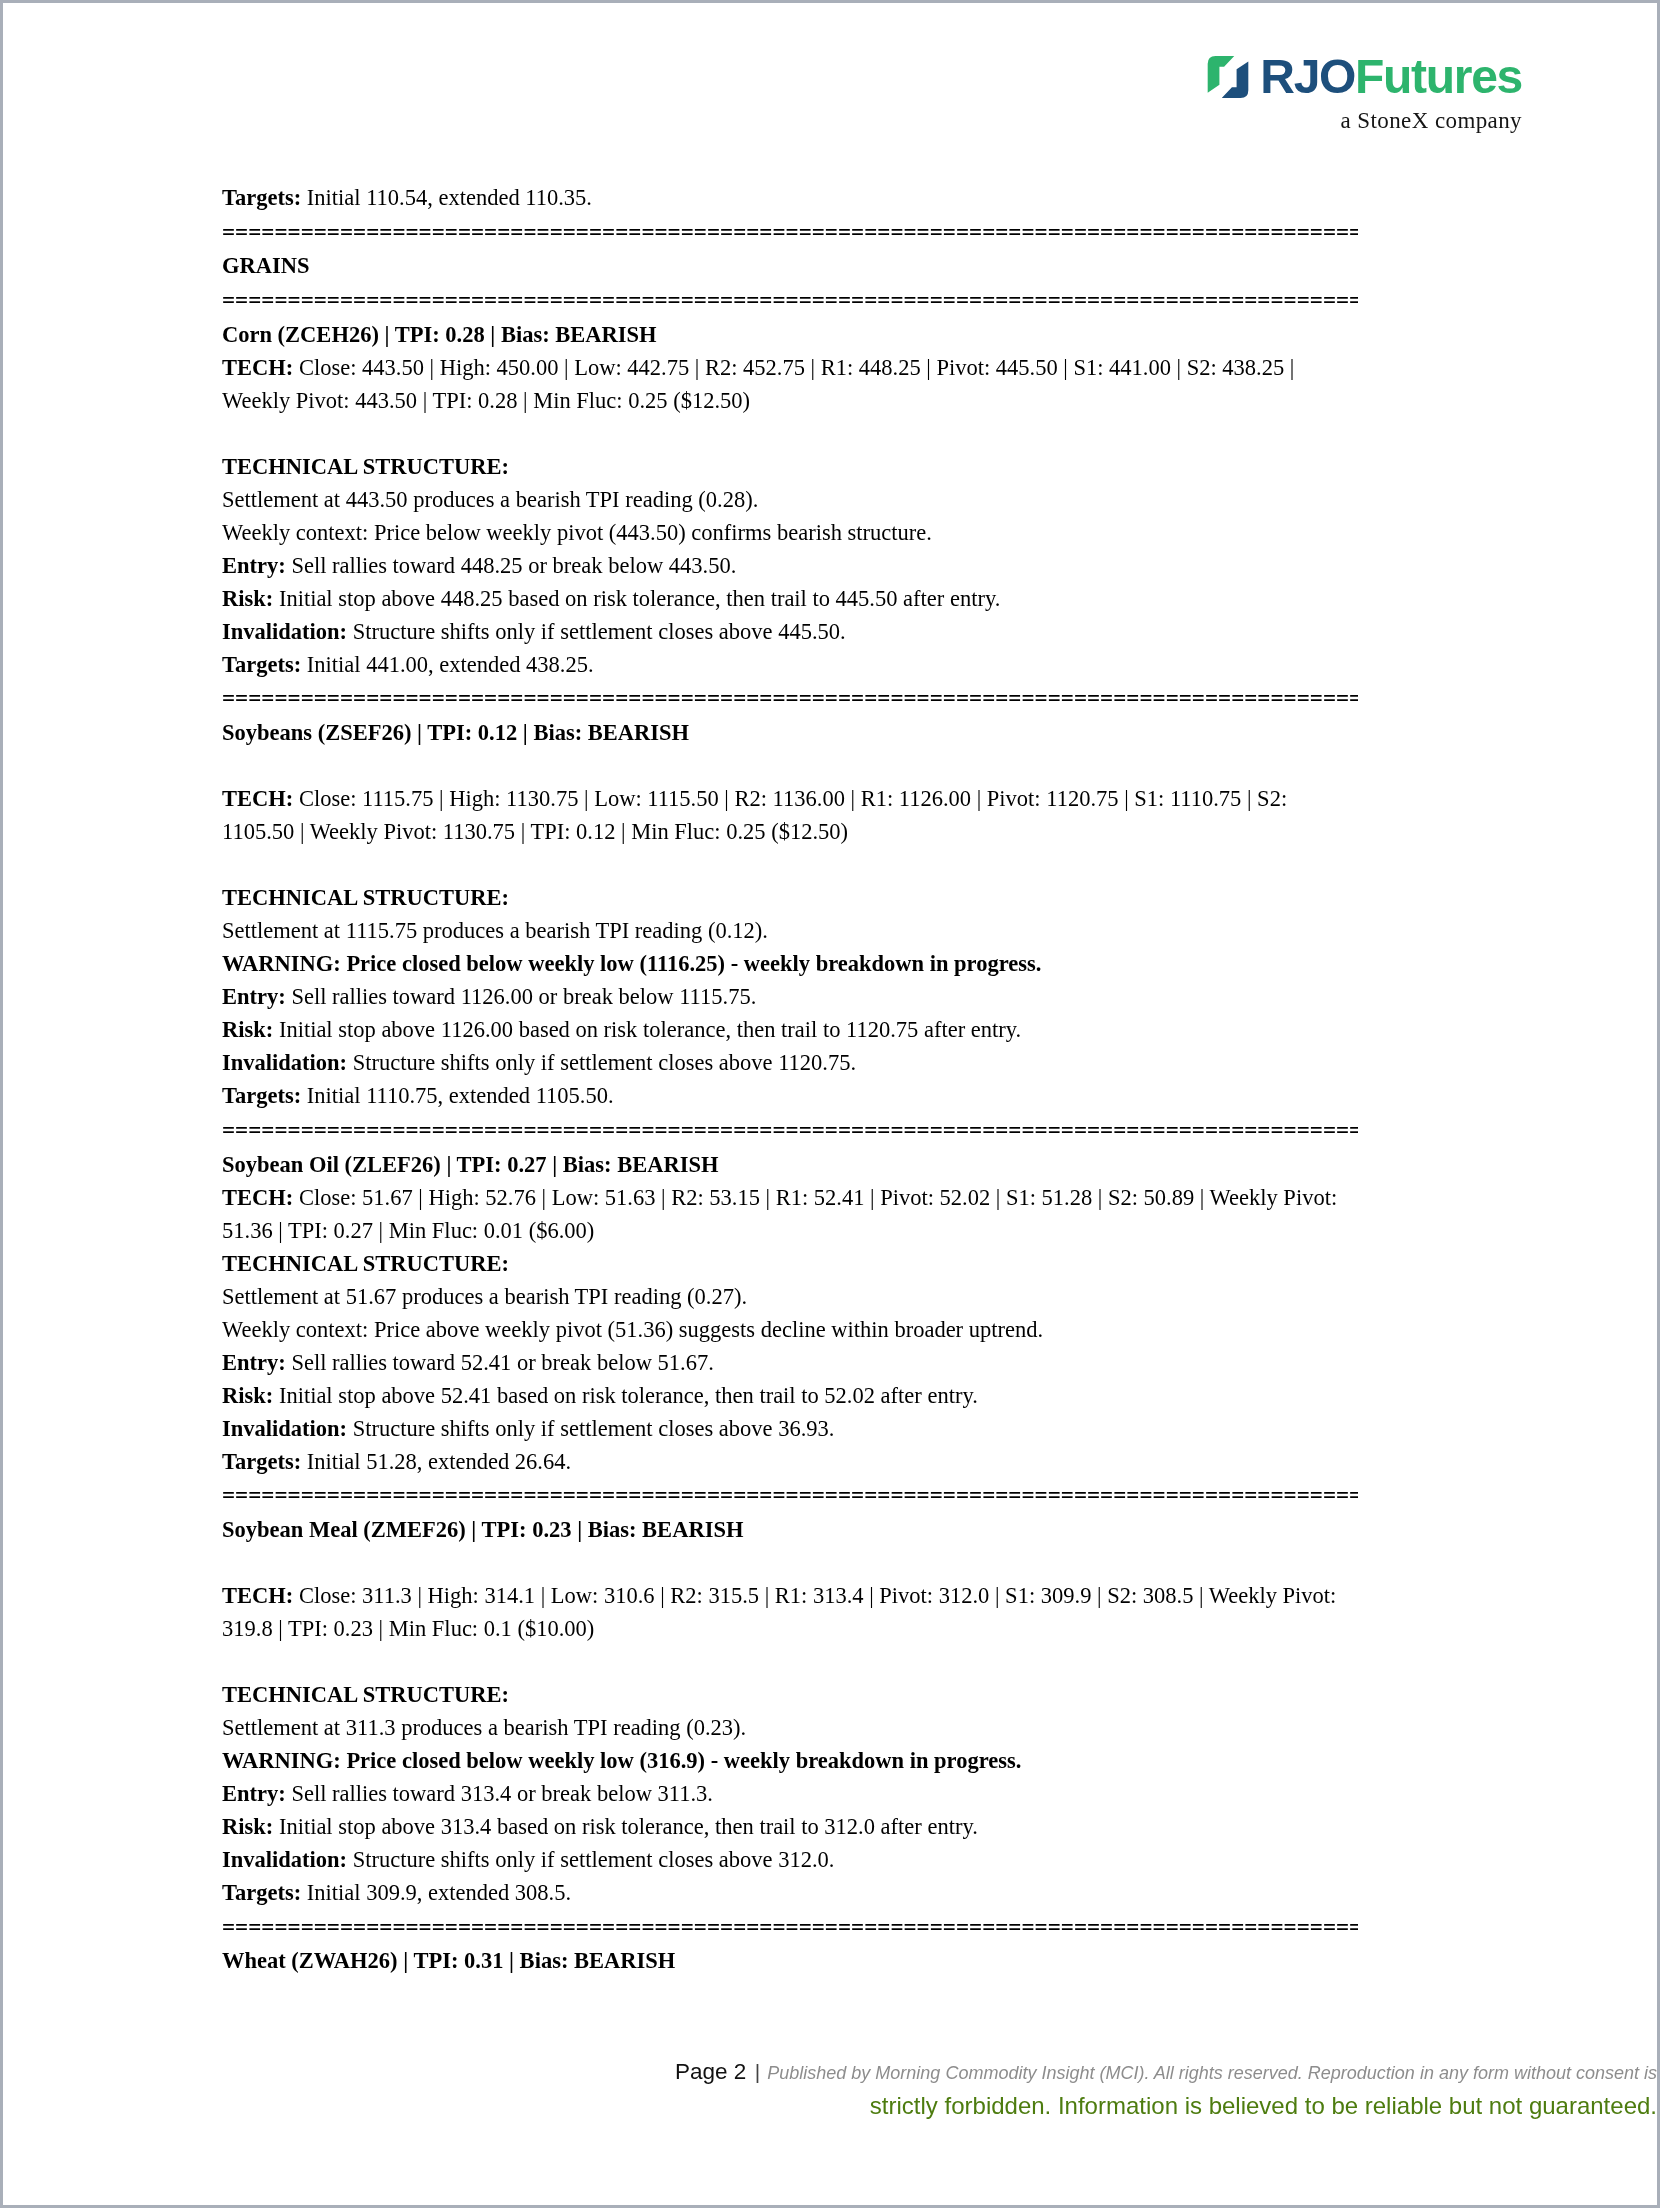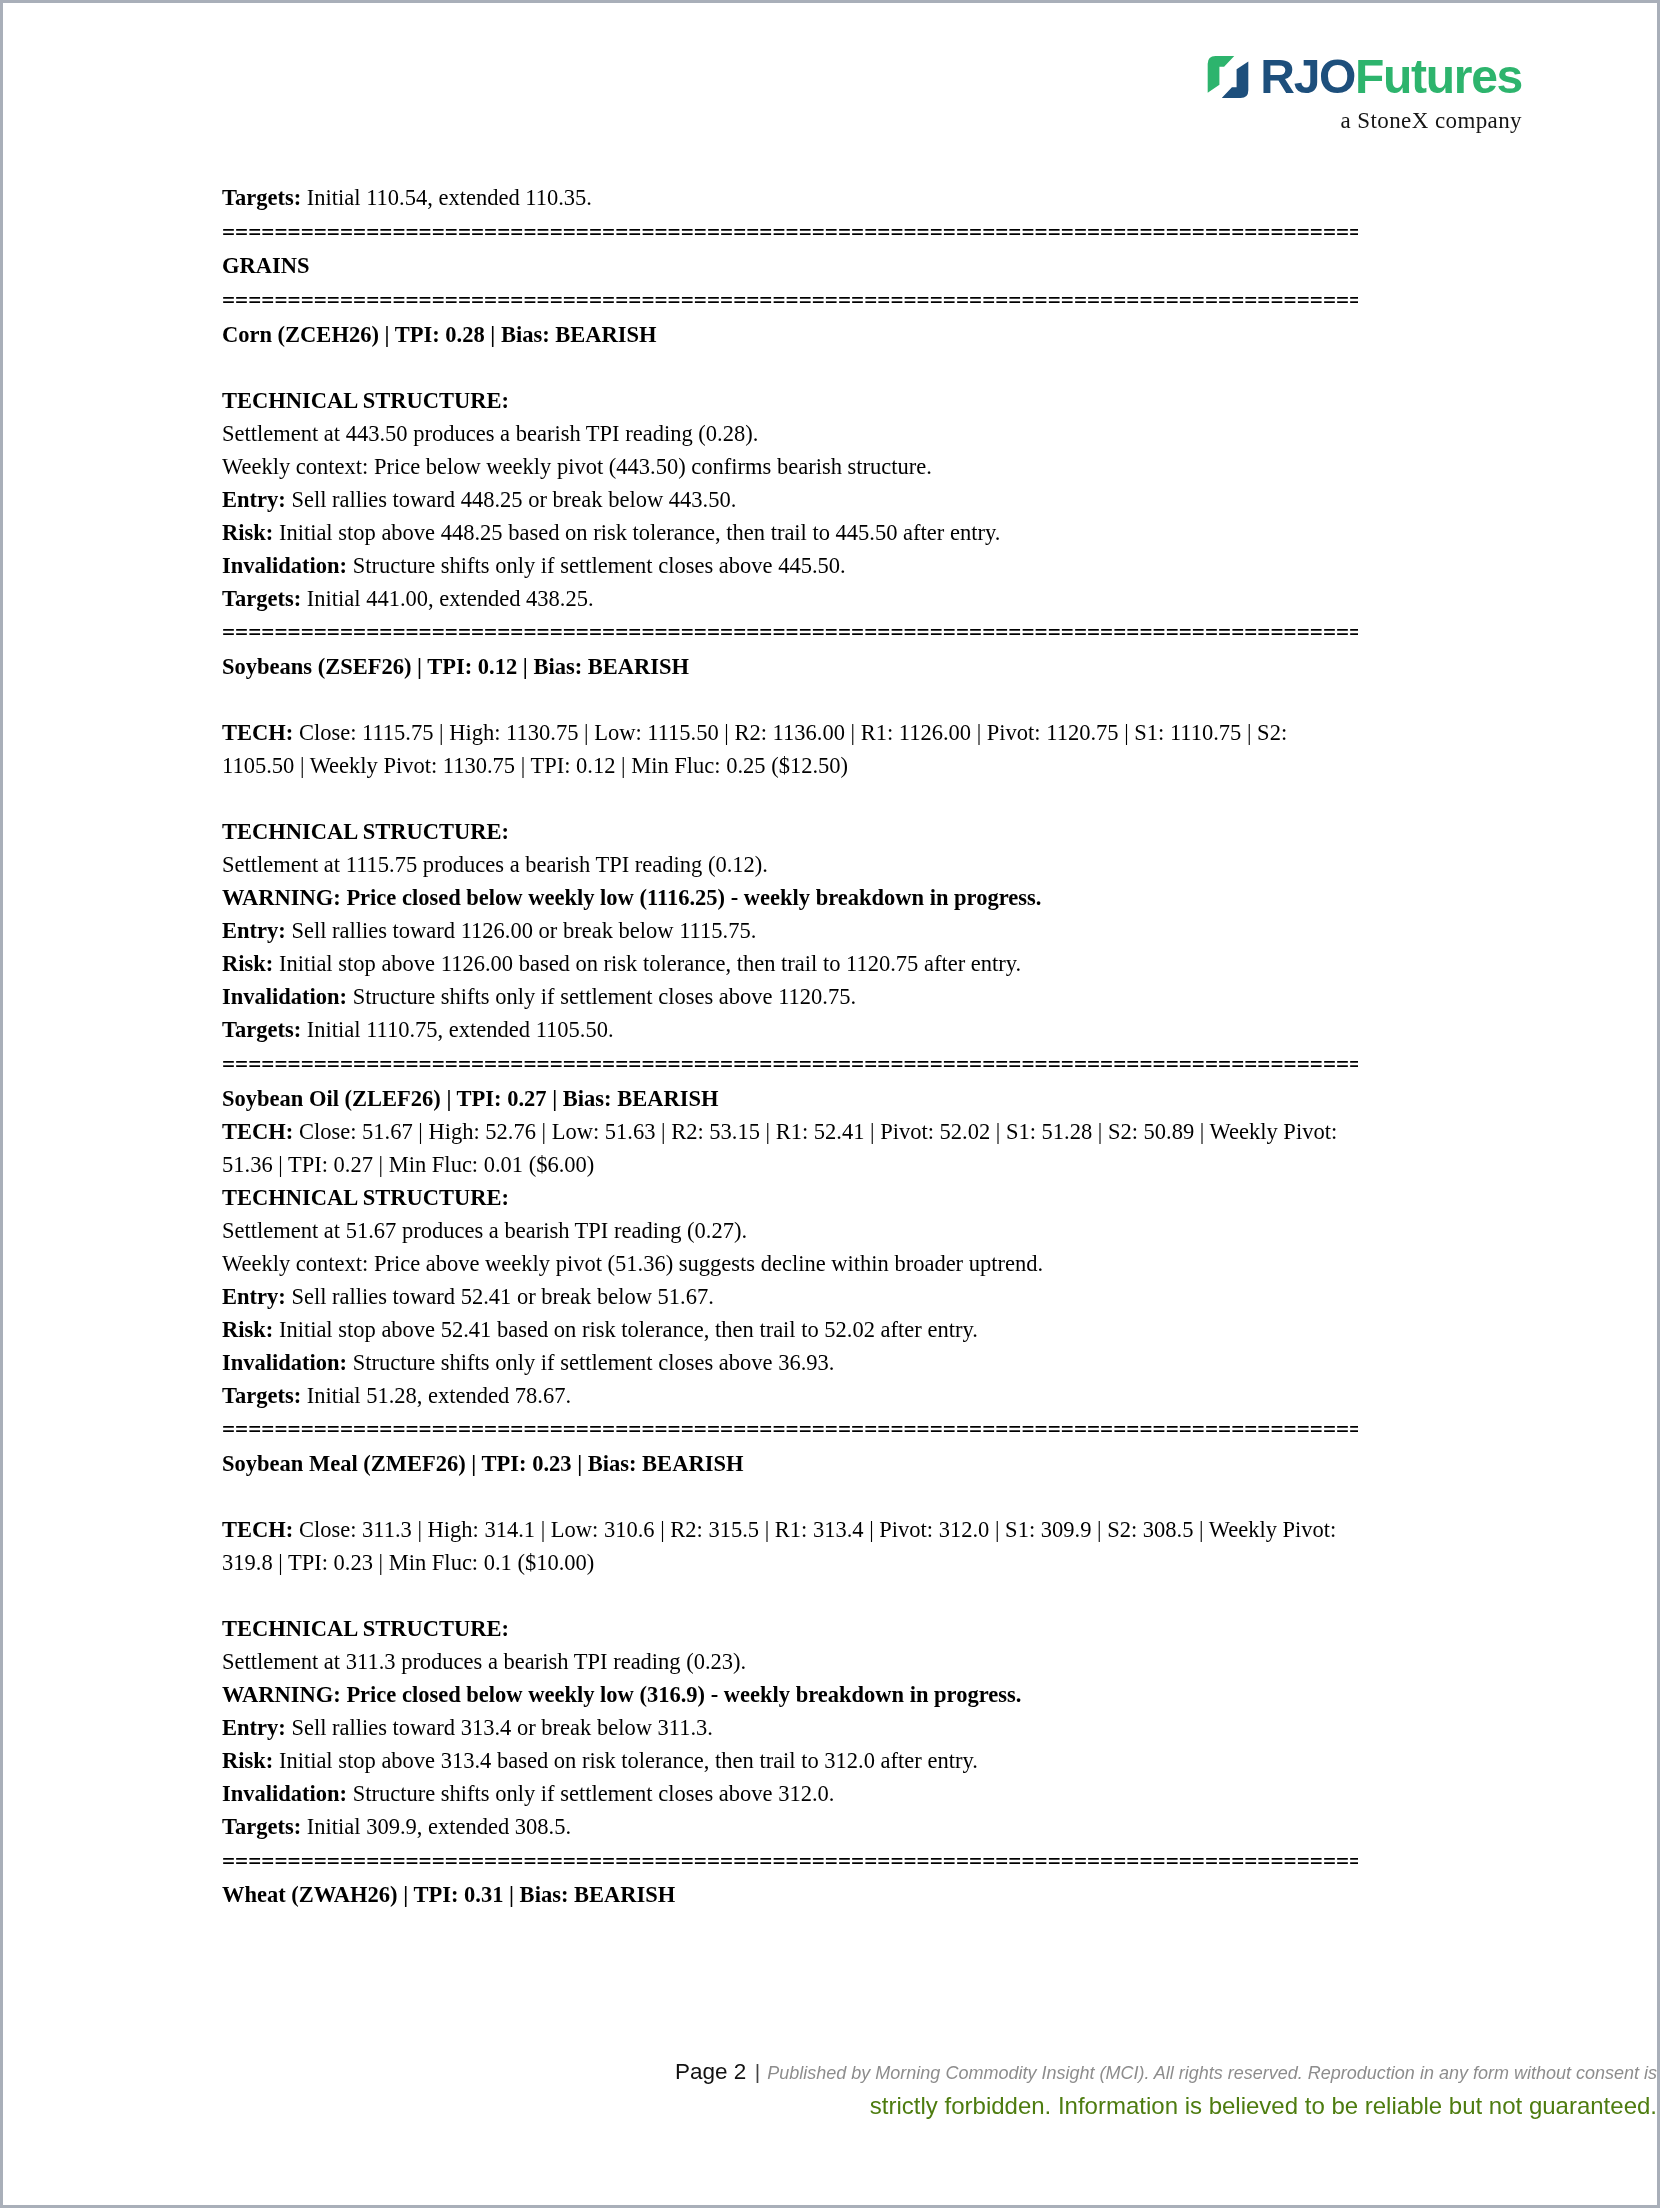--- a/index.html
+++ b/index.html
@@ -76,20 +76,21 @@
   </div>
 
   <div class="content">
     <div class="line"><b>Targets:</b><span> Initial 110.54, extended 110.35.</span></div>
     <div class="divider">========================================================================================================================</div>
     <div class="line bold">GRAINS</div>
     <div class="divider">========================================================================================================================</div>
     <div id="sections-root">
         <div>
           <div class="line bold">Corn (ZCEH26) | TPI: 0.28 | Bias: BEARISH</div>
+          <div class="line"><b>TECH:</b><span> Close: 443.50 | High: 450.00 | Low: 442.75 | R2: 452.75 | R1: 448.25 | Pivot: 445.50 | S1: 441.00 | S2: 438.25 | Weekly Pivot: 443.50 | TPI: 0.28 | Min Fluc: 0.25 ($12.50)</span></div>
           <div class="blank"></div>
           <div class="line bold">TECHNICAL STRUCTURE:</div>
           <div class="line"><span>Settlement at 443.50 produces a bearish TPI reading (0.28).</span></div>
           <div class="line"><span>Weekly context: Price below weekly pivot (443.50) confirms bearish structure.</span></div>
           <div class="line"><b>Entry:</b><span> Sell rallies toward 448.25 or break below 443.50.</span></div>
           <div class="line"><b>Risk:</b><span> Initial stop above 448.25 based on risk tolerance, then trail to 445.50 after entry.</span></div>
           <div class="line"><b>Invalidation:</b><span> Structure shifts only if settlement closes above 445.50.</span></div>
           <div class="line"><b>Targets:</b><span> Initial 441.00, extended 438.25.</span></div>
         </div>
         <div class="divider">========================================================================================================================</div>
@@ -109,21 +110,21 @@
         <div class="divider">========================================================================================================================</div>
         <div>
           <div class="line bold">Soybean Oil (ZLEF26) | TPI: 0.27 | Bias: BEARISH</div>
           <div class="line"><b>TECH:</b><span> Close: 51.67 | High: 52.76 | Low: 51.63 | R2: 53.15 | R1: 52.41 | Pivot: 52.02 | S1: 51.28 | S2: 50.89 | Weekly Pivot: 51.36 | TPI: 0.27 | Min Fluc: 0.01 ($6.00)</span></div>
           <div class="line bold">TECHNICAL STRUCTURE:</div>
           <div class="line"><span>Settlement at 51.67 produces a bearish TPI reading (0.27).</span></div>
           <div class="line"><span>Weekly context: Price above weekly pivot (51.36) suggests decline within broader uptrend.</span></div>
           <div class="line"><b>Entry:</b><span> Sell rallies toward 52.41 or break below 51.67.</span></div>
           <div class="line"><b>Risk:</b><span> Initial stop above 52.41 based on risk tolerance, then trail to 52.02 after entry.</span></div>
           <div class="line"><b>Invalidation:</b><span> Structure shifts only if settlement closes above 36.93.</span></div>
-          <div class="line"><b>Targets:</b><span> Initial 51.28, extended 78.67.</span></div>
+          <div class="line"><b>Targets:</b><span> Initial 51.28, extended 26.64.</span></div>
         </div>
         <div class="divider">========================================================================================================================</div>
         <div>
           <div class="line bold">Soybean Meal (ZMEF26) | TPI: 0.23 | Bias: BEARISH</div>
           <div class="blank"></div>
           <div class="line"><b>TECH:</b><span> Close: 311.3 | High: 314.1 | Low: 310.6 | R2: 315.5 | R1: 313.4 | Pivot: 312.0 | S1: 309.9 | S2: 308.5 | Weekly Pivot: 319.8 | TPI: 0.23 | Min Fluc: 0.1 ($10.00)</span></div>
           <div class="blank"></div>
           <div class="line bold">TECHNICAL STRUCTURE:</div>
           <div class="line"><span>Settlement at 311.3 produces a bearish TPI reading (0.23).</span></div>
           <div class="line"><b>WARNING: Price closed below weekly low (316.9) - weekly breakdown in progress.</b></div>

